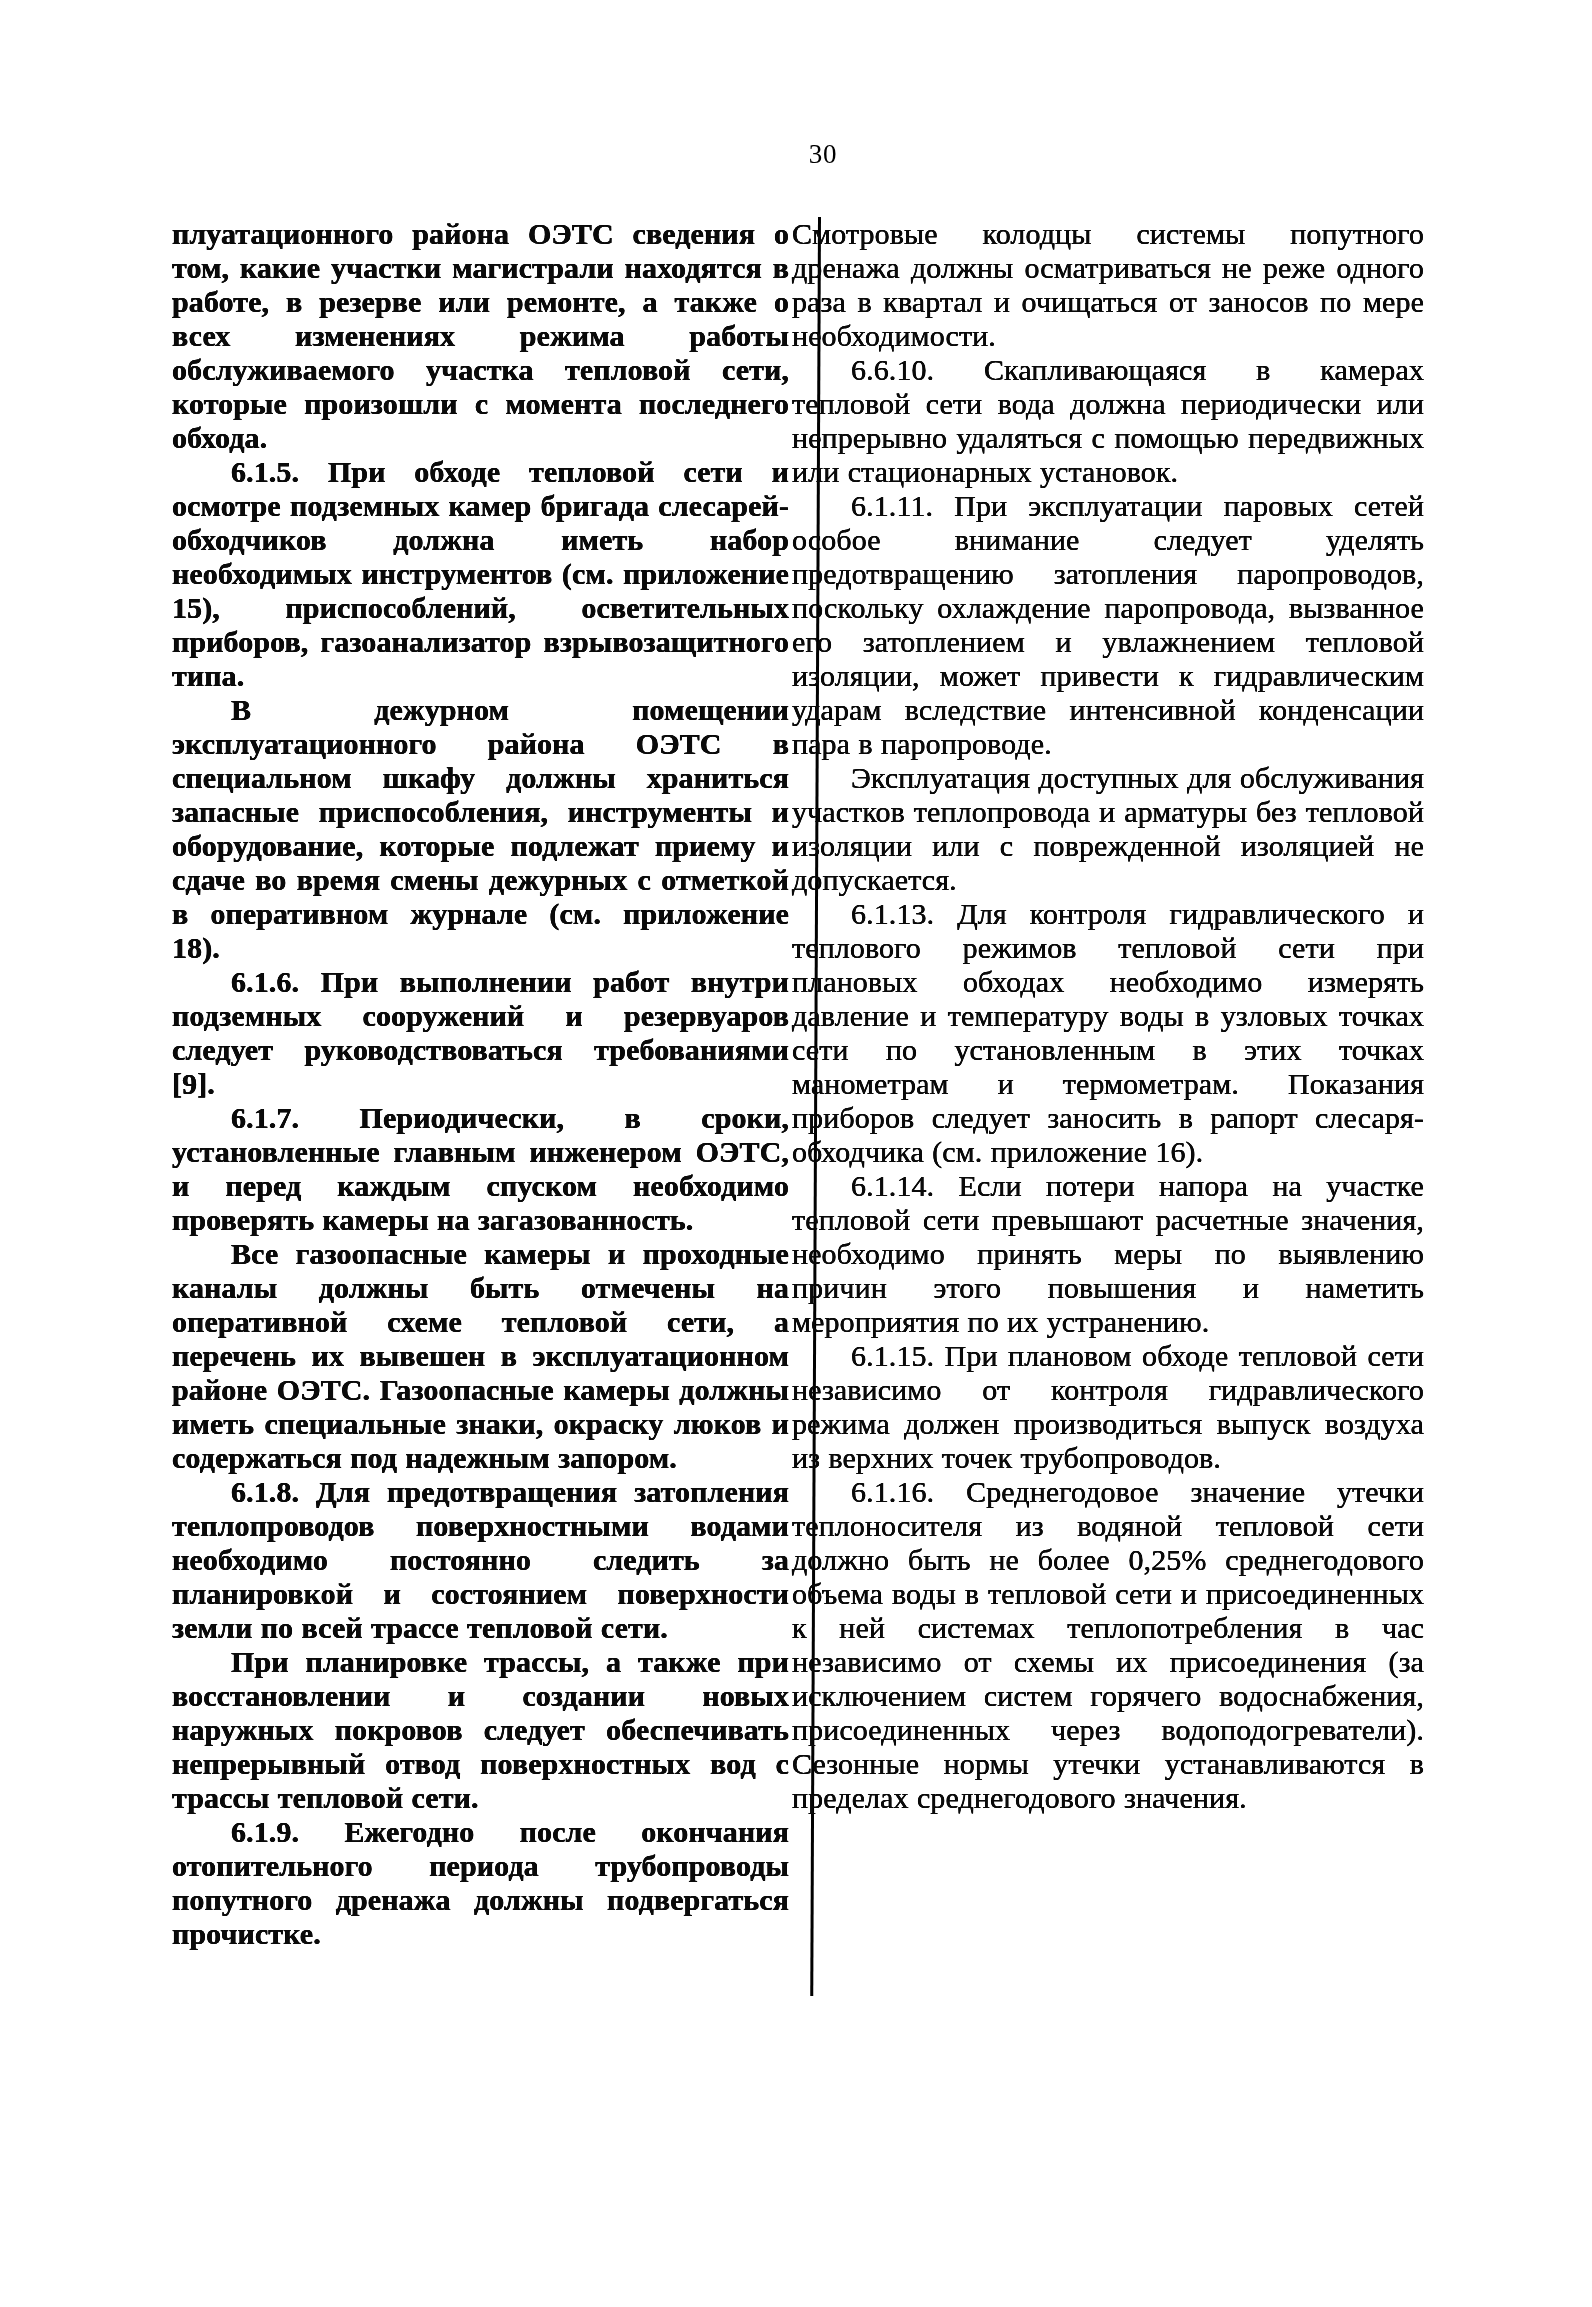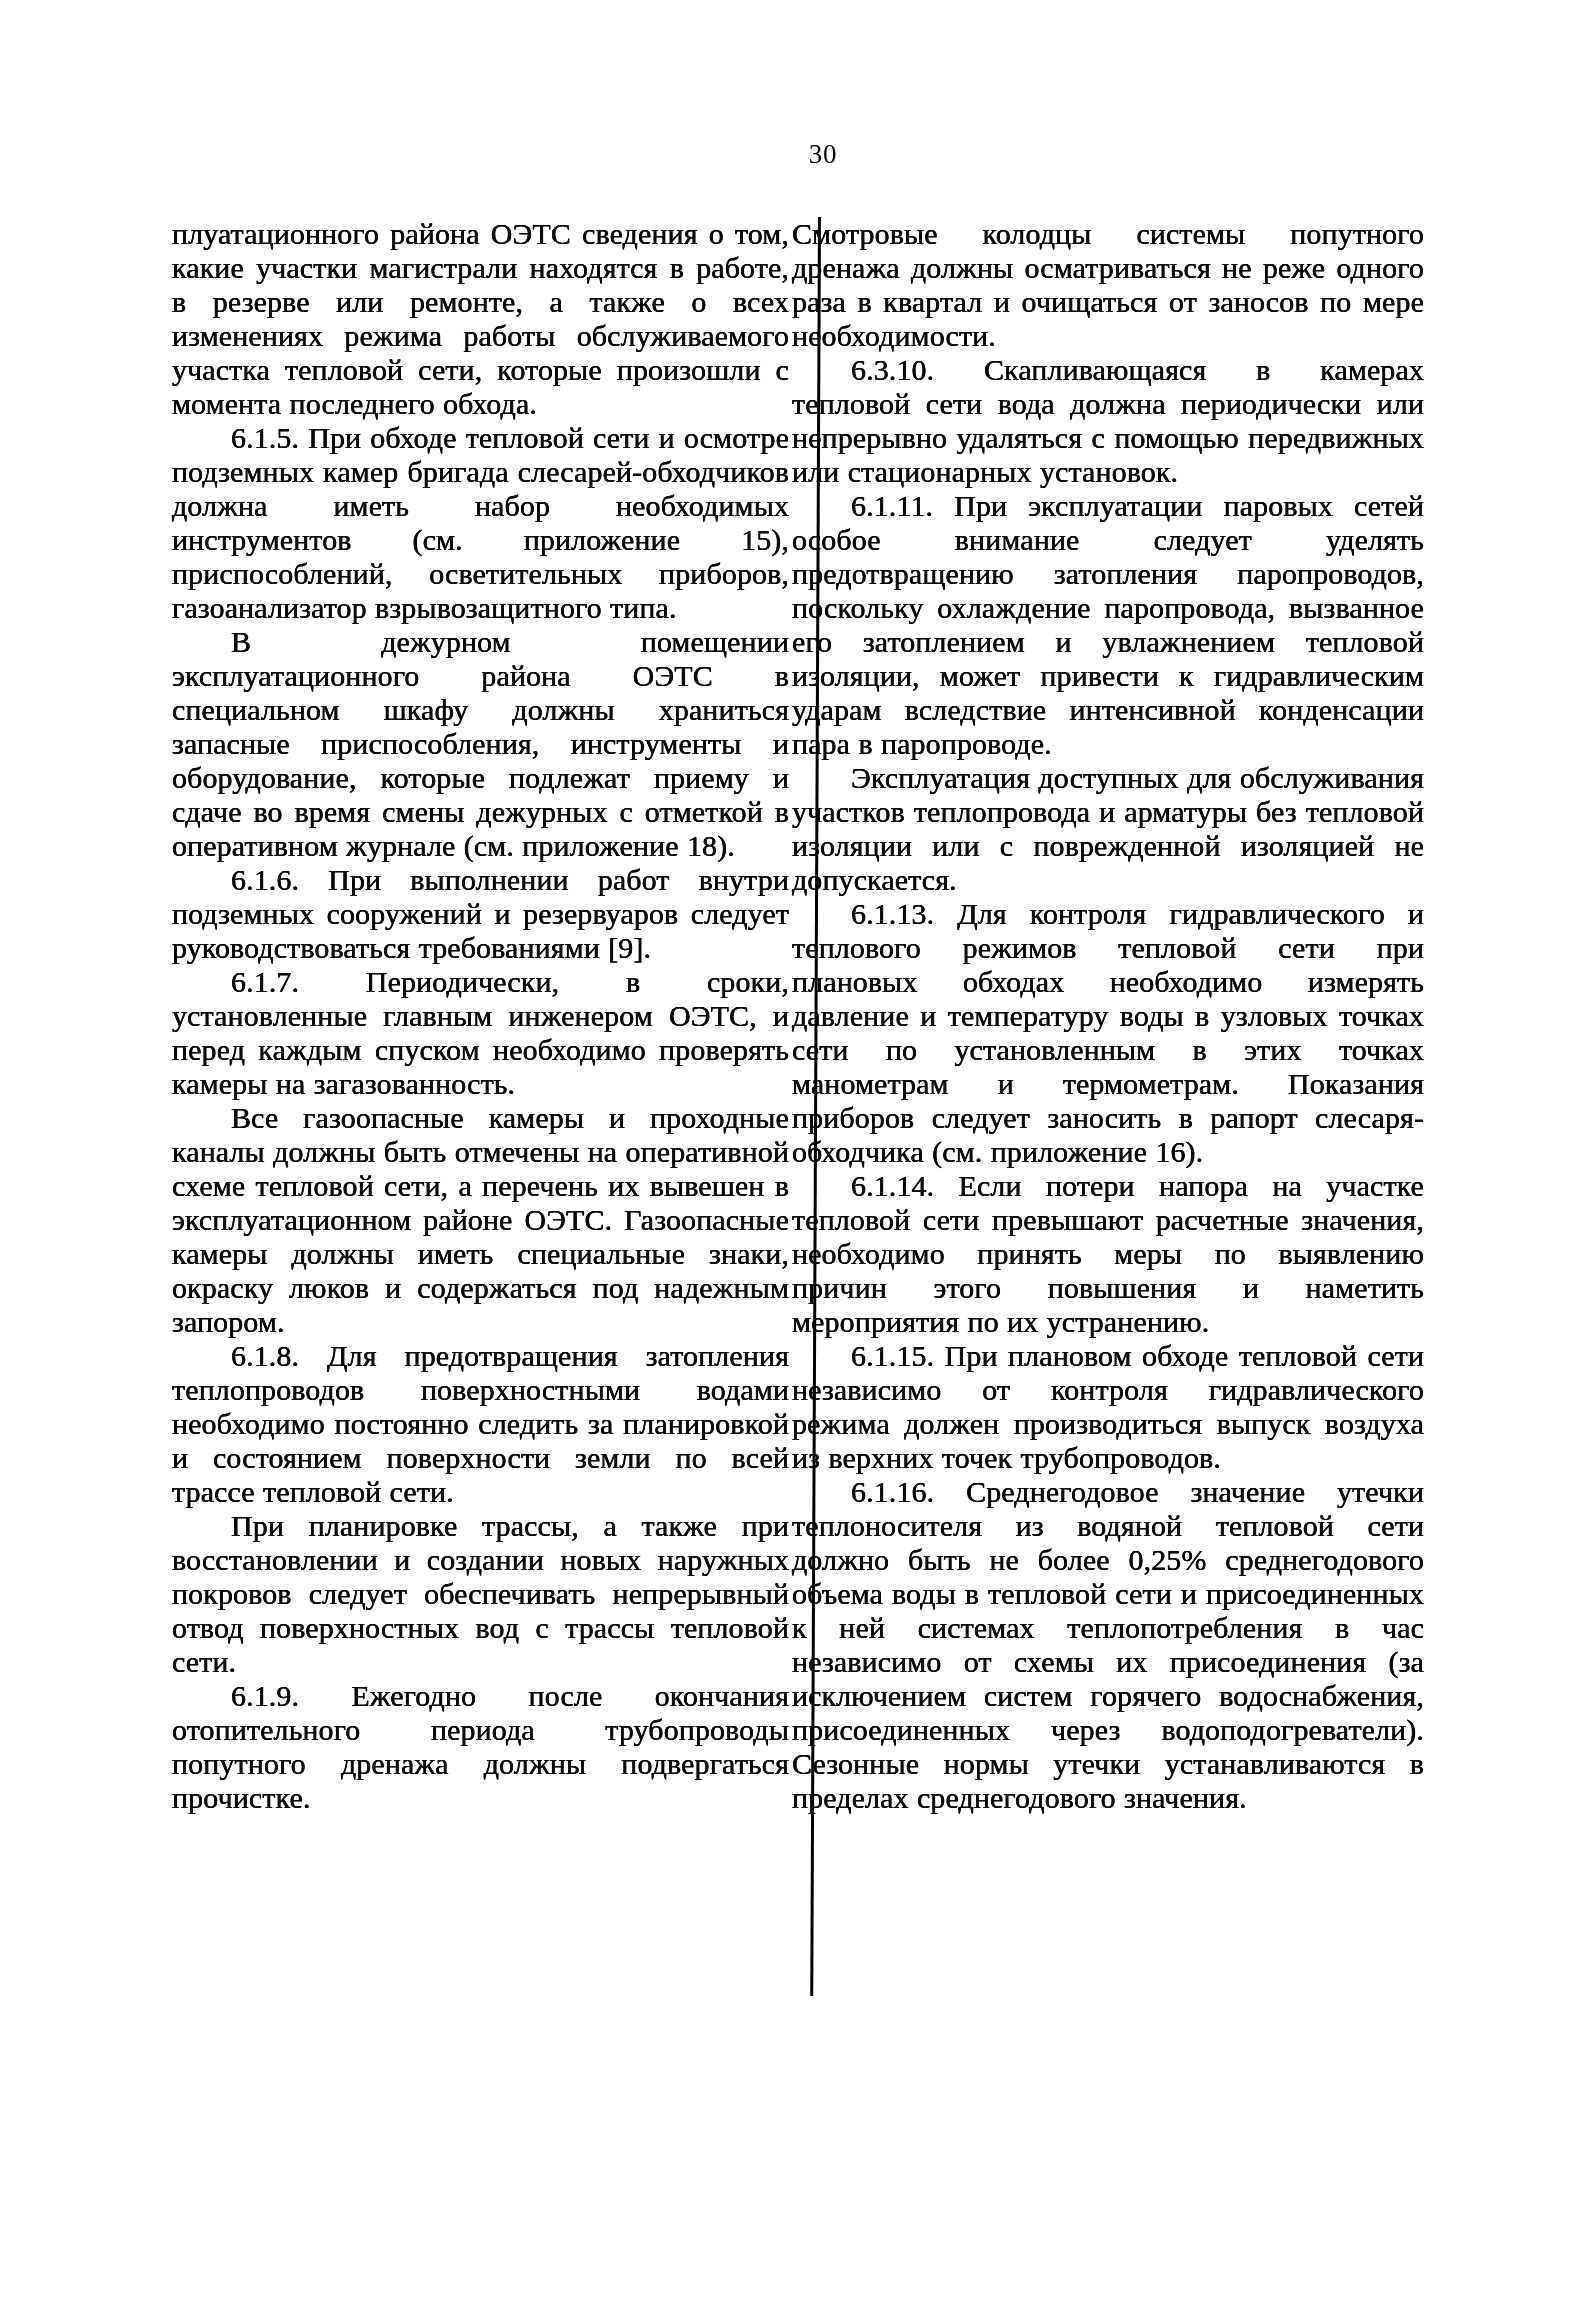--- a/index.html
+++ b/index.html
@@ -37,21 +37,21 @@
     font-size: 30px;
     line-height: 34px;
     text-align: justify;
     letter-spacing: 0.1px;
     word-spacing: 0.7px;
     hyphens: auto;
     -webkit-hyphens: auto;
     
     text-shadow: 0.2px 0 0 #000, -0.2px 0 0 #000;
   }
-  .column-left  { left: 172px;  width: 617px; }
+  .column-left  { left: 172px;  width: 617px; font-weight: bold; }
   .column-right { left: 792px; width: 632px; }
   .column p {
     margin: 0;
     padding: 0;
     text-indent: 0;
   }
   .column p.ind { text-indent: 59px; }
   .divider {
     position: absolute;
     left: 818px;
@@ -79,21 +79,21 @@
     <p class="ind">6.1.6. При выполнении работ внутри подземных сооружений и резервуаров следует руководствоваться требованиями [9].</p>
     <p class="ind">6.1.7. Периодически, в сроки, установленные главным инженером ОЭТС, и перед каждым спуском необходимо проверять камеры на загазованность.</p>
     <p class="ind">Все газоопасные камеры и проходные каналы должны быть отмечены на оперативной схеме тепловой сети, а перечень их вывешен в эксплуатационном районе ОЭТС. Газоопасные камеры должны иметь специальные знаки, окраску люков и содержаться под надежным запором.</p>
     <p class="ind">6.1.8. Для предотвращения затопления теплопроводов поверхностными водами необходимо постоянно следить за планировкой и состоянием поверхности земли по всей трассе тепловой сети.</p>
     <p class="ind">При планировке трассы, а также при восстановлении и создании новых наружных покровов следует обеспечивать непрерывный отвод поверхностных вод с трассы тепловой сети.</p>
     <p class="ind">6.1.9. Ежегодно после окончания отопительного периода трубопроводы попутного дренажа должны подвергаться прочистке.</p>
   </div>
 
   <div class="column column-right">
     <p>Смотровые колодцы системы попутного дренажа должны осматриваться не реже одного раза в квартал и очищаться от заносов по мере необходимости.</p>
-    <p class="ind">6.3.10. Скапливающаяся в камерах тепловой сети вода должна периодически или непрерывно удаляться с помощью передвижных или стационарных установок.</p>
+    <p class="ind">6.6.10. Скапливающаяся в камерах тепловой сети вода должна периодически или непрерывно удаляться с помощью передвижных или стационарных установок.</p>
     <p class="ind">6.1.11. При эксплуатации паровых сетей особое внимание следует уделять предотвращению затопления паропроводов, поскольку охлаждение паропровода, вызванное его затоплением и увлажнением тепловой изоляции, может привести к гидравлическим ударам вследствие интенсивной конденсации пара в паропроводе.</p>
     <p class="ind">Эксплуатация доступных для обслуживания участков теплопровода и арматуры без тепловой изоляции или с поврежденной изоляцией не допускается.</p>
     <p class="ind">6.1.13. Для контроля гидравлического и теплового режимов тепловой сети при плановых обходах необходимо измерять давление и температуру воды в узловых точках сети по установленным в этих точках манометрам и термометрам. Показания приборов следует заносить в рапорт слесаря-обходчика (см. приложение 16).</p>
     <p class="ind">6.1.14. Если потери напора на участке тепловой сети превышают расчетные значения, необходимо принять меры по выявлению причин этого повышения и наметить мероприятия по их устранению.</p>
     <p class="ind">6.1.15. При плановом обходе тепловой сети независимо от контроля гидравлического режима должен производиться выпуск воздуха из верхних точек трубопроводов.</p>
     <p class="ind">6.1.16. Среднегодовое значение утечки теплоносителя из водяной тепловой сети должно быть не более 0,25% среднегодового объема воды в тепловой сети и присоединенных к ней системах теплопотребления в час независимо от схемы их присоединения (за исключением систем горячего водоснабжения, присоединенных через водоподогреватели). Сезонные нормы утечки устанавливаются в пределах среднегодового значения.</p>
   </div>
 
 </div>
 

